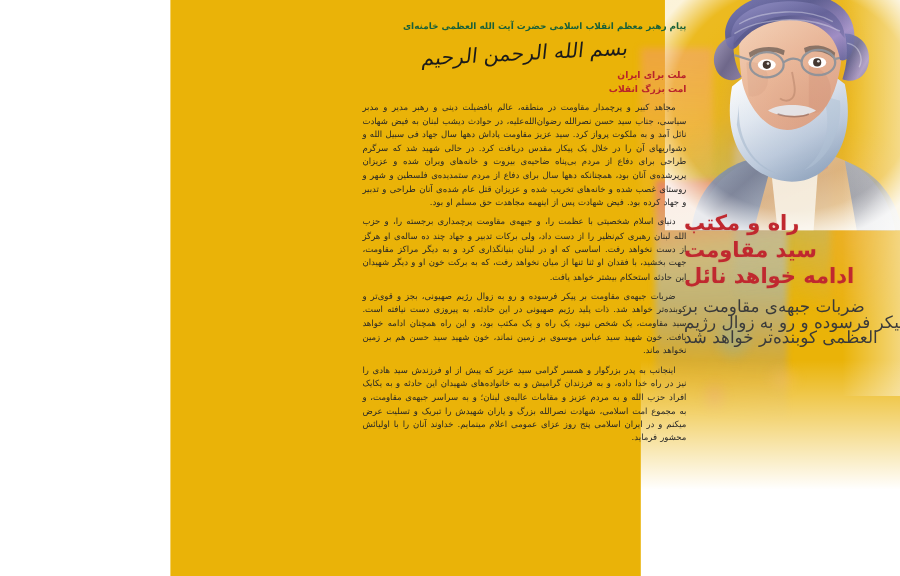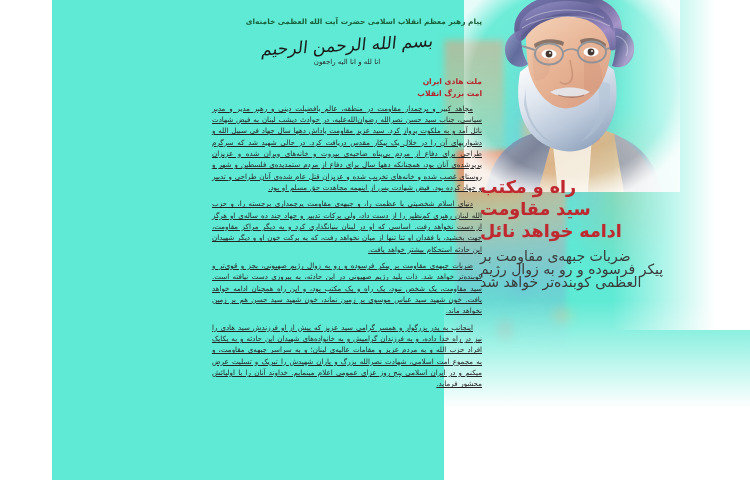--- a/index.html
+++ b/index.html
@@ -2,23 +2,23 @@
 <html lang="fa" dir="rtl"><head>
 <meta charset="utf-8">
 <style>
   html, body {
     margin: 0;
     padding: 0;
     background: #ffffff;
   }
   #poster {
     position: relative;
-    width: 698px;
+    width: 608px;
     height: 480px;
-    background: #5eead4;
+    background: #eab308;
     overflow: hidden;
     font-family: "DejaVu Sans", "Liberation Sans", sans-serif;
   }
 
   
   .wash {
     position: absolute;
     pointer-events: none;
   }
   .wash-main {
@@ -141,21 +141,20 @@
   }
 
   .body-text {
     color: #262626;
     font-size: 7.1px;
     line-height: 11.35px;
     text-align: justify;
     text-align-last: right;
     margin-top: 4px;
     word-spacing: 0.4px;
-    text-decoration: underline;
   }
   .body-text p {
     margin: 0 0 0 0;
     text-indent: 9px;
   }
   .body-text p + p { margin-top: 5px; }
 
   
   .headline-block {
     position: absolute;
@@ -295,23 +294,22 @@
 
   <div class="message-col">
 
     <div class="msg-header">
       <span>پیام رهبر معظم انقلاب اسلامی حضرت آیت الله العظمی خامنه‌ای</span>
     </div>
 
     <div class="basmala-wrap">
       <div class="basmala">بسم الله الرحمن الرحیم</div>
     </div>
-    <div class="eulogy">انا لله و انا الیه راجعون</div>
-
-    <div class="salutation">ملت هادی ایران</div>
+
+    <div class="salutation">ملت برای ایران</div>
     <div class="salutation">امت بزرگ انقلاب</div>
 
     <div class="body-text">
       <p>مجاهد کبیر و پرچمدار مقاومت در منطقه، عالم بافضیلت دینی و رهبر مدیر و مدبر سیاسی، جناب سید حسن نصرالله رضوان‌الله‌علیه، در حوادث دیشب لبنان به فیض شهادت نائل آمد و به ملکوت پرواز کرد. سید عزیز مقاومت پاداش دهها سال جهاد فی سبیل الله و دشواریهای آن را در خلال یک پیکار مقدس دریافت کرد. در حالی شهید شد که سرگرم طراحی برای دفاع از مردم بی‌پناه ضاحیه‌ی بیروت و خانه‌های ویران شده و عزیزان پرپرشده‌ی آنان بود، همچنانکه دهها سال برای دفاع از مردم ستمدیده‌ی فلسطین و شهر و روستای غصب شده و خانه‌های تخریب شده و عزیزان قتل عام شده‌ی آنان طراحی و تدبیر و جهاد کرده بود. فیض شهادت پس از اینهمه مجاهدت حق مسلم او بود.</p>
       <p>دنیای اسلام شخصیتی با عظمت را، و جبهه‌ی مقاومت پرچمداری برجسته را، و حزب الله لبنان رهبری کم‌نظیر را از دست داد، ولی برکات تدبیر و جهاد چند ده ساله‌ی او هرگز از دست نخواهد رفت. اساسی که او در لبنان بنیانگذاری کرد و به دیگر مراکز مقاومت، جهت بخشید، با فقدان او ثنا تنها از میان نخواهد رفت، که به برکت خون او و دیگر شهیدان این حادثه استحکام بیشتر خواهد یافت.</p>
       <p>ضربات جبهه‌ی مقاومت بر پیکر فرسوده و رو به زوال رژیم صهیونی، بجز و قوی‌تر و کوبنده‌تر خواهد شد. ذات پلید رژیم صهیونی در این حادثه، به پیروزی دست نیافته است. سید مقاومت، یک شخص نبود، یک راه و یک مکتب بود، و این راه همچنان ادامه خواهد یافت. خون شهید سید عباس موسوی بر زمین نماند، خون شهید سید حسن هم بر زمین نخواهد ماند.</p>
       <p>اینجانب به پدر بزرگوار و همسر گرامی سید عزیز که پیش از او فرزندش سید هادی را نیز در راه خدا داده، و به فرزندان گرامیش و به خانواده‌های شهیدان این حادثه و به یکایک افراد حزب الله و به مردم عزیز و مقامات عالیه‌ی لبنان؛ و به سراسر جبهه‌ی مقاومت، و به مجموع امت اسلامی، شهادت نصرالله بزرگ و یاران شهیدش را تبریک و تسلیت عرض میکنم و در ایران اسلامی پنج روز عزای عمومی اعلام مینمایم. خداوند آنان را با اولیائش محشور فرماید.</p>
     </div>
   </div>
 

